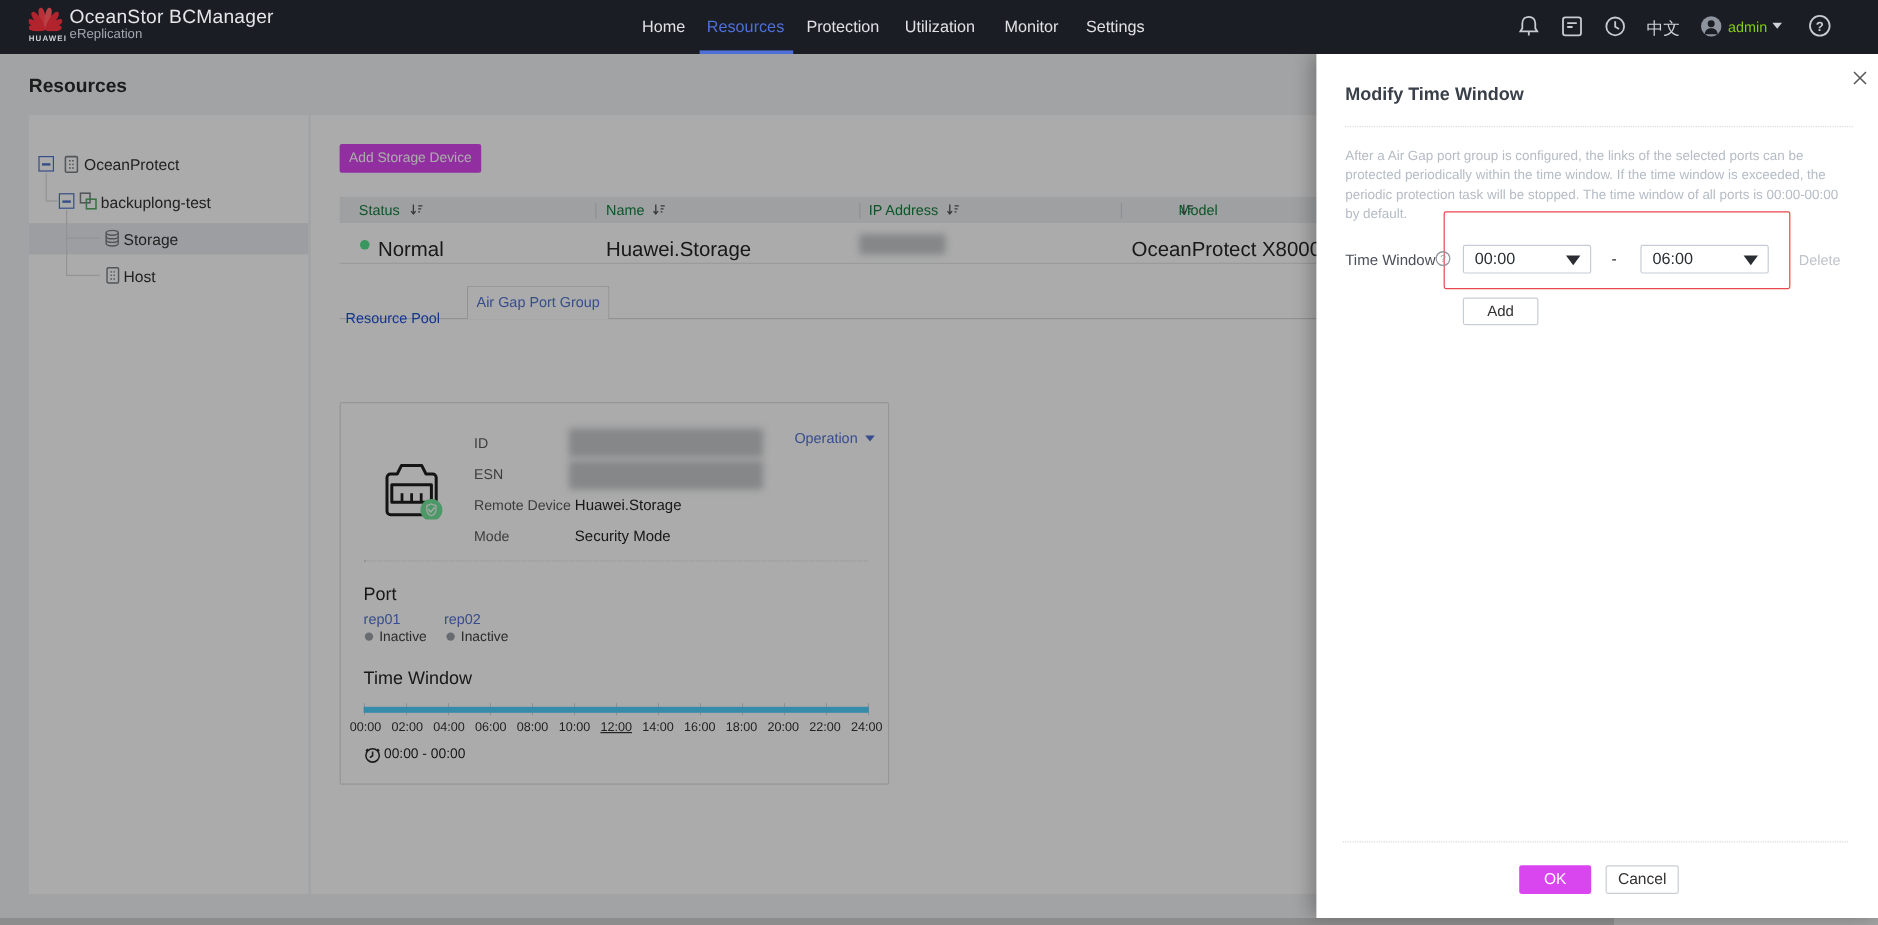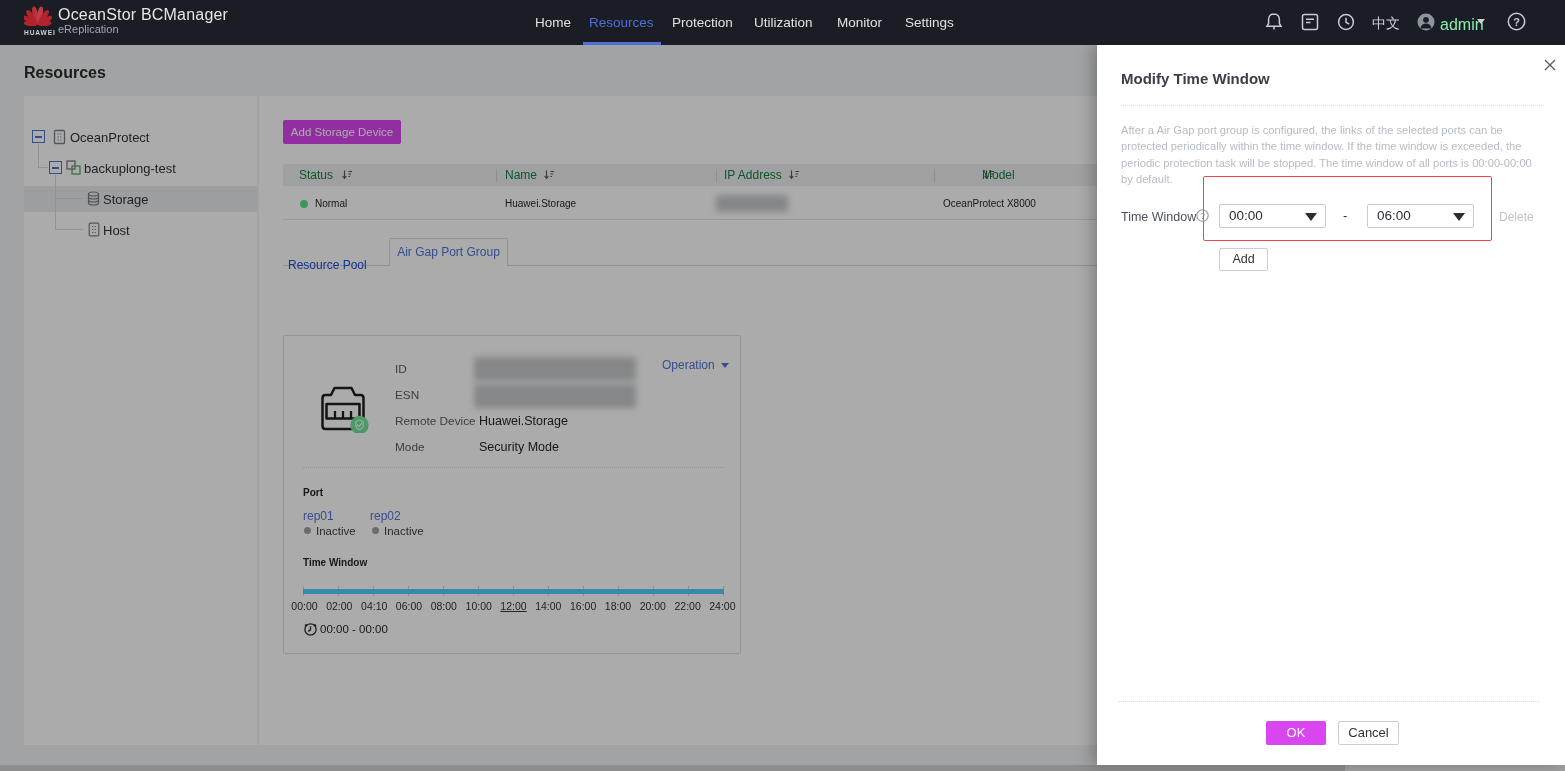--- a/index.html
+++ b/index.html
@@ -9,55 +9,55 @@
 
   
   #topbar { position:absolute; left:0; top:0; width:1565px; height:45px; background:#1a1d23; z-index:30; }
   #topbar .brand1 { position:absolute; left:58px; top:6px; font-size:16px; color:#e4e6e9; letter-spacing:.2px; }
   #topbar .brand2 { position:absolute; left:58px; top:23px; font-size:11px; color:#a2a7af; }
   .navitem { position:absolute; top:15px; font-size:13.5px; color:#dfe1e5; }
   .nav-active { color:#4f6fd8; }
   #nav-underline { position:absolute; left:583px; top:42px; width:78px; height:3px; background:#4f6fd8; }
   .topicon { position:absolute; top:12px; }
   #zhwen { position:absolute; left:1372px; top:15px; font-size:14px; color:#ced2d8; }
-  #adminname { position:absolute; left:1440px; top:16px; font-size:16px; color:#86efac; }
+  #adminname { position:absolute; left:1440px; top:16px; font-size:12px; color:#84cc16; }
 
   
   #pagetitle { position:absolute; left:24px; top:64px; font-size:16px; font-weight:bold; color:#2b2b2b; }
   #treepanel { position:absolute; left:24px; top:96px; width:233px; height:649px; background:#fff; }
   #mainpanel { position:absolute; left:259px; top:96px; width:1282px; height:649px; background:#fff; }
   .treelabel { font-size:13px; color:#333; position:absolute; }
   .expander { position:absolute; width:13px; height:13px; border:1px solid #5273cc; background:#fff; }
   .expander::after { content:""; position:absolute; left:2px; right:2px; top:5px; height:1.5px; background:#5273cc; }
   .tline { position:absolute; background:#d9dbde; }
   #selrow { position:absolute; left:24px; top:186px; width:233px; height:26px; background:#e9ecf1; }
 
   
   .btn-blue { background:#d946ef; color:#fff; border:none; border-radius:2px; font-size:12.5px; font-family:"Liberation Sans",sans-serif; }
   .btn-plain { background:#fff; color:#333; border:1px solid #c9cdd4; border-radius:2px; font-size:12.5px; font-family:"Liberation Sans",sans-serif; }
 
   
   #thead { position:absolute; left:283px; top:164px; width:1234px; height:22px; background:#edeff2; }
   .th { position:absolute; top:4px; font-size:12px; color:#15803d; }
   .thsep { position:absolute; top:5px; width:1px; height:13px; background:#d3d6da; }
   #trow { position:absolute; left:283px; top:186px; width:1234px; height:34px; background:#fff; border-bottom:1px solid #e5e7ea; }
-  .td { position:absolute; top:12px; font-size:10px; color:#262626; }
+  .td { position:absolute; top:12px; font-size:17px; color:#262626; }
 
   
   #tabline { position:absolute; left:283px; top:265px; width:1234px; height:1px; background:#d8dadd; }
   #tab1 { position:absolute; left:288px; top:251px; width:106px; height:28px; font-size:12px; color:#1d4ed8; text-align:left; line-height:28px; }
   #tab2 { position:absolute; left:389px; top:238px; width:119px; height:28px; background:#fff; border:1px solid #d8dadd; border-bottom:none; border-radius:2px 2px 0 0; font-size:12px; color:#5273d4; text-align:center; line-height:27px; }
 
   
   #card { position:absolute; left:283px; top:335px; width:458px; height:319px; border:1px solid #dde0e4; border-radius:2px; background:#fff; }
   .cl { position:absolute; font-size:11.8px; color:#5c5c5c; }
   .cv { position:absolute; font-size:12.5px; color:#262626; }
   .blur { position:absolute; background:#c7c9cc; filter:blur(3px); border-radius:2px; }
   .blue { color:#5273d4; }
-  .bold13 { font-size:10px; font-weight:bold; color:#262626; position:absolute; }
+  .bold13 { font-size:15px; font-weight:normal; color:#262626; position:absolute; }
   .dotsep { position:absolute; border-top:1px dotted #d9dbde; }
   .graydot { position:absolute; width:7px; height:7px; border-radius:50%; background:#9ba1a8; }
 
   
   #tl { position:absolute; left:19px; top:253px; width:421px; height:5px; background:#4fd0fc; }
   #ticks { position:absolute; left:19px; top:250px; width:423px; height:10px;
         background:repeating-linear-gradient(to right, #d2d4e6 0, #d2d4e6 1.5px, transparent 1.5px, transparent 35.0px); }
   .tlab { position:absolute; top:264px; width:36px; text-align:center; font-size:10.5px; color:#333; }
 
   
@@ -245,21 +245,21 @@
   <div class="graydot" style="left:20px; top:191px;"></div>
   <div class="cv" style="left:32px; top:189px; color:#404040; font-size:11.5px;">Inactive</div>
   <div class="graydot" style="left:88px; top:191px;"></div>
   <div class="cv" style="left:100px; top:189px; color:#404040; font-size:11.5px;">Inactive</div>
 
   <div class="bold13" style="left:19px; top:221px;">Time Window</div>
   <div id="ticks"></div>
     <div id="tl"></div>
   <div class="tlab" style="left:2.5px;">00:00</div>
   <div class="tlab" style="left:37.3px;">02:00</div>
-  <div class="tlab" style="left:72.2px;">04:10</div>
+  <div class="tlab" style="left:72.2px;">04:00</div>
   <div class="tlab" style="left:107px;">06:00</div>
   <div class="tlab" style="left:141.8px;">08:00</div>
   <div class="tlab" style="left:176.7px;">10:00</div>
   <div class="tlab" style="left:211.5px;text-decoration:underline;">12:00</div>
   <div class="tlab" style="left:246.3px;">14:00</div>
   <div class="tlab" style="left:281.1px;">16:00</div>
   <div class="tlab" style="left:316px;">18:00</div>
   <div class="tlab" style="left:350.8px;">20:00</div>
   <div class="tlab" style="left:385.6px;">22:00</div>
   <div class="tlab" style="left:420.4px;">24:00</div>
@@ -287,18 +287,18 @@
     <circle cx="6.5" cy="6.5" r="5.7" fill="none" stroke="#9298a0" stroke-width="1.1"></circle>
     <text x="6.5" y="9.6" text-anchor="middle" font-size="8.5" fill="#9298a0" font-family="Liberation Sans">?</text>
   </svg>
   <div class="dsel" style="left:122px; top:159px;">00:00</div>
   <div class="caret" style="left:208px; top:167.5px;"></div>
   <div class="abs" style="left:246px; top:163px; font-size:13px; color:#262626;">-</div>
   <div class="dsel" style="left:270px; top:159px;">06:00</div>
   <div class="caret" style="left:356px; top:167.5px;"></div>
   <div class="abs" style="left:402px; top:165px; font-size:12px; color:#bfc4cb;">Delete</div>
 
-  <div class="abs btn-plain" style="left:122px; top:203px; width:49px; height:23px; text-align:center; line-height:21px;">Add</div>
+  <div class="abs btn-plain" style="left:122px; top:203px; width:63px; height:23px; text-align:center; line-height:21px;">Add</div>
 
   <div class="dotsep" style="left:22px; top:656px; width:421px;"></div>
   <div class="abs btn-blue" style="left:169px; top:676px; width:60px; height:24px; text-align:center; line-height:24px; font-size:13px;">OK</div>
   <div class="abs btn-plain" style="left:241px; top:676px; width:61px; height:24px; text-align:center; line-height:22px; font-size:13px;">Cancel</div>
 </div>
 
 </body></html>

